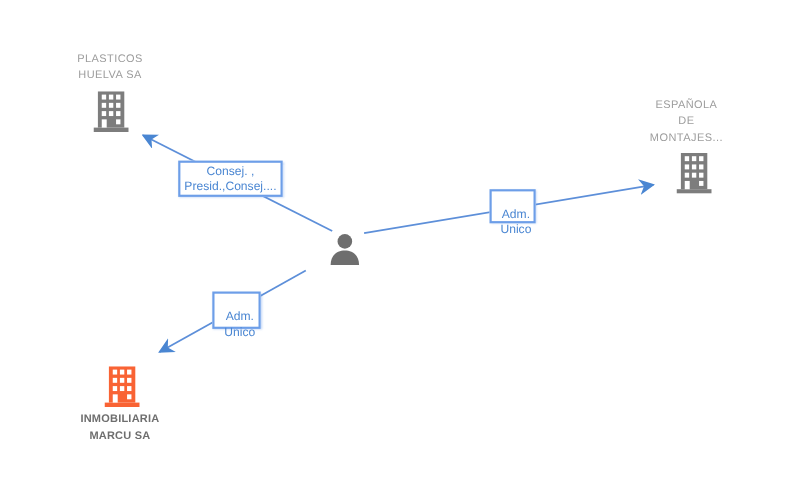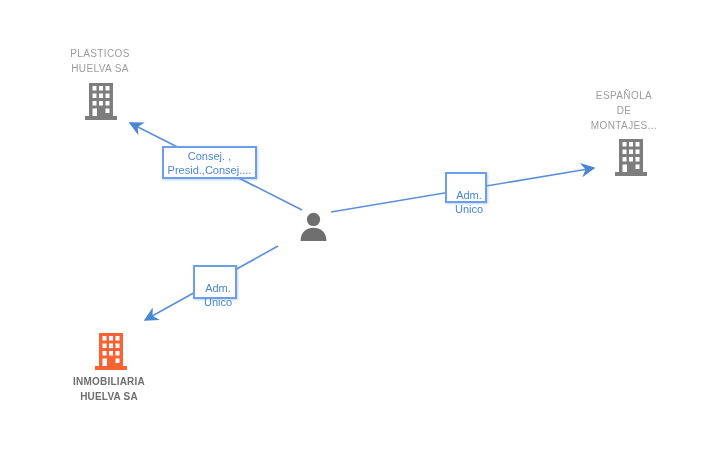--- a/index.html
+++ b/index.html
@@ -136,21 +136,21 @@
           <rect x="20.5" y="10.5" width="4" height="4.5"></rect>
         <rect x="7.5" y="18" width="4" height="4.5"></rect>
           <rect x="14" y="18" width="4" height="4.5"></rect>
           <rect x="20.5" y="18" width="4" height="4.5"></rect>
         <rect x="7.5" y="25.5" width="4.5" height="7.5"></rect>
           <rect x="20.5" y="25.5" width="4" height="4.5"></rect>
       </g>
     </svg>
   </div>
   <div class="node-label bold" style="left:39px; top:374px; width:140px;">INMOBILIARIA
-HUELVA SA</div>
+MARCU SA</div>
 
   <div class="icon person-gray" style="left:299px; top:212px;">
     <svg width="29" height="29" viewBox="0 0 28 28">
       <circle cx="14" cy="7.2" r="6.4"></circle>
       <path d="M1.5,28 C1.5,19 7.5,15.2 14,15.2 C20.5,15.2 26.5,19 26.5,28 Z"></path>
     </svg>
   </div>
 
   <div class="edge-label center" style="left:162px; top:146px; width:95px; height:33px;">Consej. ,
 Presid.,Consej....</div>

